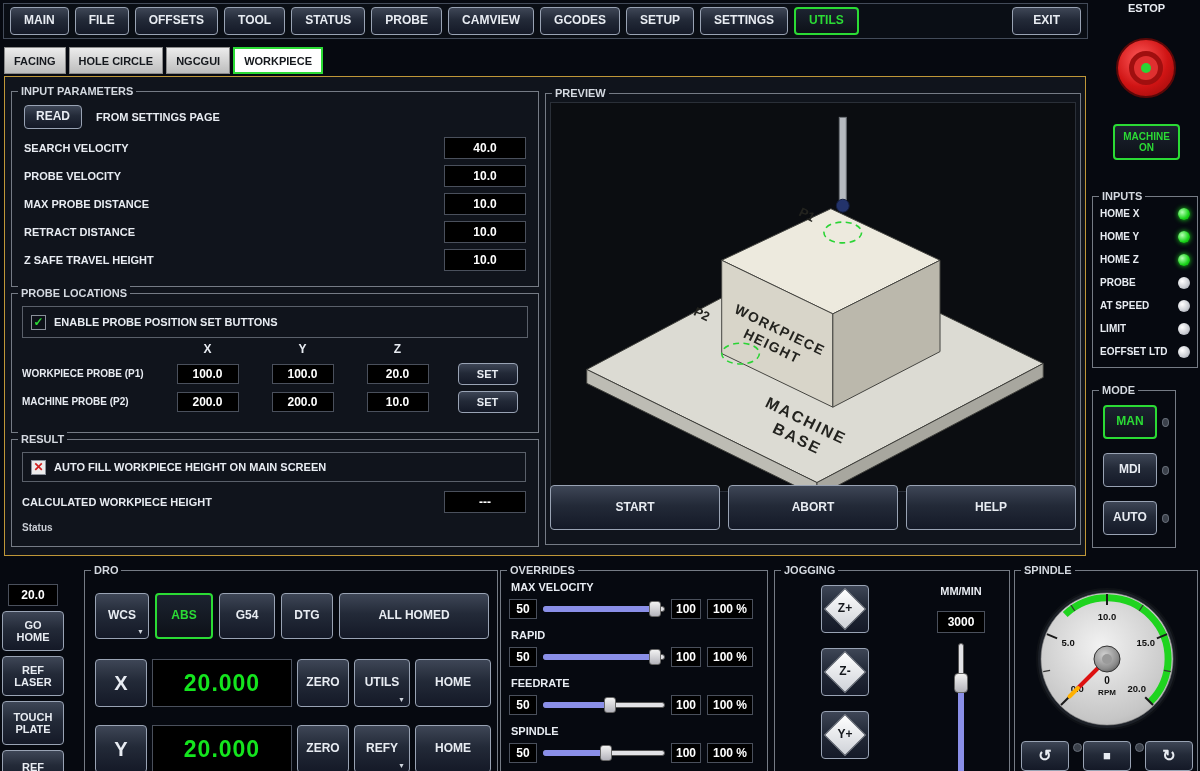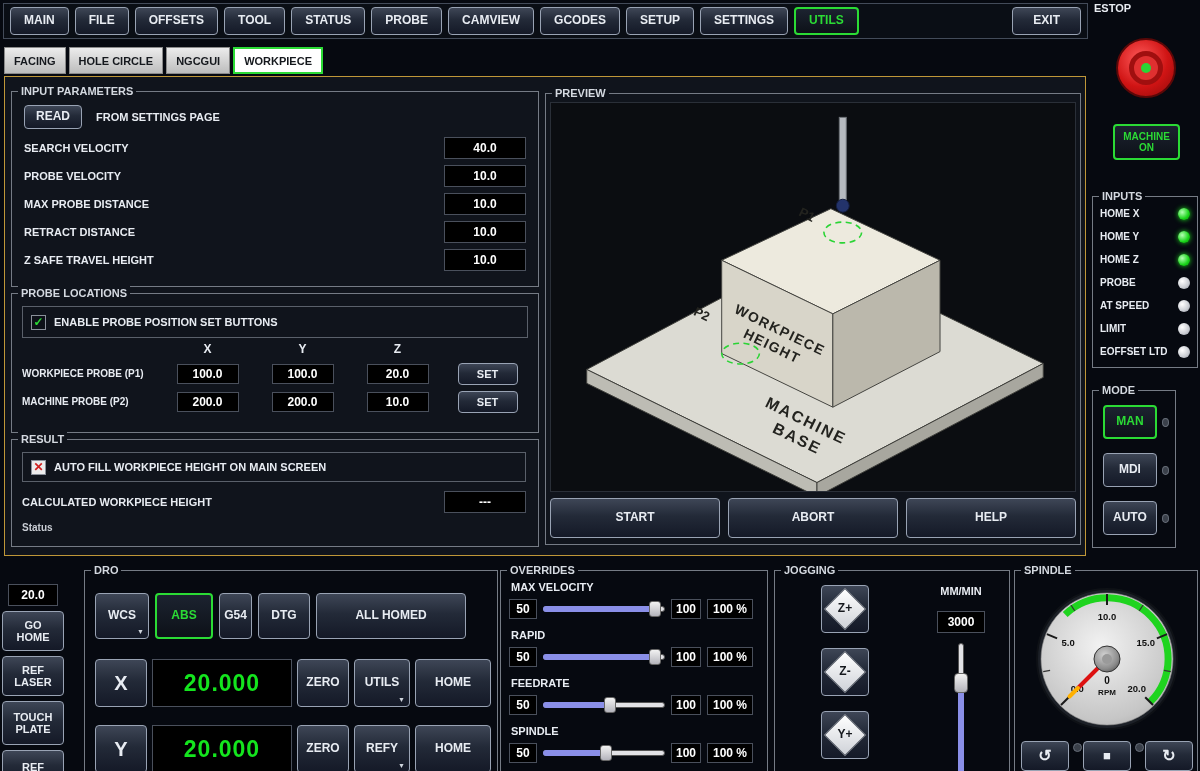--- a/index.html
+++ b/index.html
@@ -51,21 +51,21 @@
   .fieldrow .vbox{width:82px;height:22px;}
   
   .pgrid{display:grid;grid-template-columns:138px 95px 95px 95px 85px;align-items:center;}
   .pgrid .hdr{text-align:center;font-size:12px;font-weight:700;height:18px;}
   .pgrid .rowlbl{font-size:10px;font-weight:700;line-height:1.2;}
   .pgrid .vbox{width:62px;height:20px;margin:4px auto;}
   .pgrid .btn{width:60px;height:22px;margin:0 auto;font-size:11px;}
   
   .pvcanvas{position:absolute;left:4px;top:8px;right:4px;bottom:52px;background:#0b0d11;
        border:1px solid #2a2f38;}
-  .pvbuttons{position:absolute;left:4px;right:4px;bottom:6px;height:40px;display:flex;gap:8px;}
+  .pvbuttons{position:absolute;left:4px;right:4px;bottom:14px;height:45px;display:flex;gap:8px;}
   .pvbuttons .btn{flex:1;font-size:12px;}
   
   .estop-btn{position:absolute;width:60px;height:60px;border-radius:50%;
        background:radial-gradient(circle at 40% 35%,#ff5a5a,#d01414 55%,#8f0a0a);
        border:2px solid #5a0808;display:flex;align-items:center;justify-content:center;}
   .estop-ring{width:34px;height:34px;border-radius:50%;border:5px solid #a00f0f;background:#e03030;
        display:flex;align-items:center;justify-content:center;}
   .estop-core{width:10px;height:10px;border-radius:50%;background:#2bd435;}
   .inprow{display:flex;align-items:center;justify-content:space-between;height:23px;padding:0 7px;}
   .inprow .lbl{font-size:10px;}
@@ -104,21 +104,21 @@
     <button class="btn">STATUS</button>
     <button class="btn">PROBE</button>
     <button class="btn">CAMVIEW</button>
     <button class="btn">GCODES</button>
     <button class="btn">SETUP</button>
     <button class="btn">SETTINGS</button>
     <button class="btn active-green">UTILS</button>
     <button class="btn exit">EXIT</button>
   </div>
 
-  <div class="abs lbl" style="left:1094px;top:2px;">ESTOP</div>
+  <div class="abs lbl" style="left:1128px;top:2px;">ESTOP</div>
   <div class="estop-btn" style="left:1116px;top:38px;">
     <div class="estop-ring">
         <div class="estop-core"></div>
       </div>
   </div>
   <button class="btn active-green abs" style="left:1113px;top:124px;width:67px;height:36px;font-size:10px;padding:0 4px;">MACHINE ON</button>
 
   <div class="gb" style="left:1092px;top:196px;width:106px;height:172px;background:var(--bg);">
     <div class="gb-t t-page">INPUTS</div>
     <div style="padding-top:5px;">
@@ -306,21 +306,21 @@
   <button class="btn abs" style="left:2px;top:750px;width:62px;height:34px;font-size:11px;">REF</button>
 
   <div class="gb" style="left:84px;top:570px;width:414px;height:215px;background:var(--bg);">
     <div class="gb-t t-page">DRO</div>
     <div class="abs" style="left:10px;top:22px;display:flex;gap:6px;">
       <button class="btn" style="width:54px;height:46px;position:relative;">
         <span>WCS</span>
         <span class="dd">▼</span>
       </button>
       <button class="btn active-green" style="width:58px;height:46px;">ABS</button>
-      <button class="btn" style="width:33px;height:46px;">G54</button>
+      <button class="btn" style="width:56px;height:46px;">G54</button>
       <button class="btn" style="width:52px;height:46px;">DTG</button>
       <button class="btn" style="width:150px;height:46px;">ALL HOMED</button>
     </div>
     <div class="abs" style="left:10px;top:88px;display:flex;gap:5px;align-items:center;">
       <button class="btn" style="width:52px;height:48px;font-size:20px;">X</button>
       <div class="dro-disp" style="width:140px;height:48px;">20.000</div>
       <button class="btn" style="width:52px;height:48px;">ZERO</button>
       <button class="btn" style="width:56px;height:48px;position:relative;">
         <span>UTILS</span>
         <span class="dd">▼</span>

